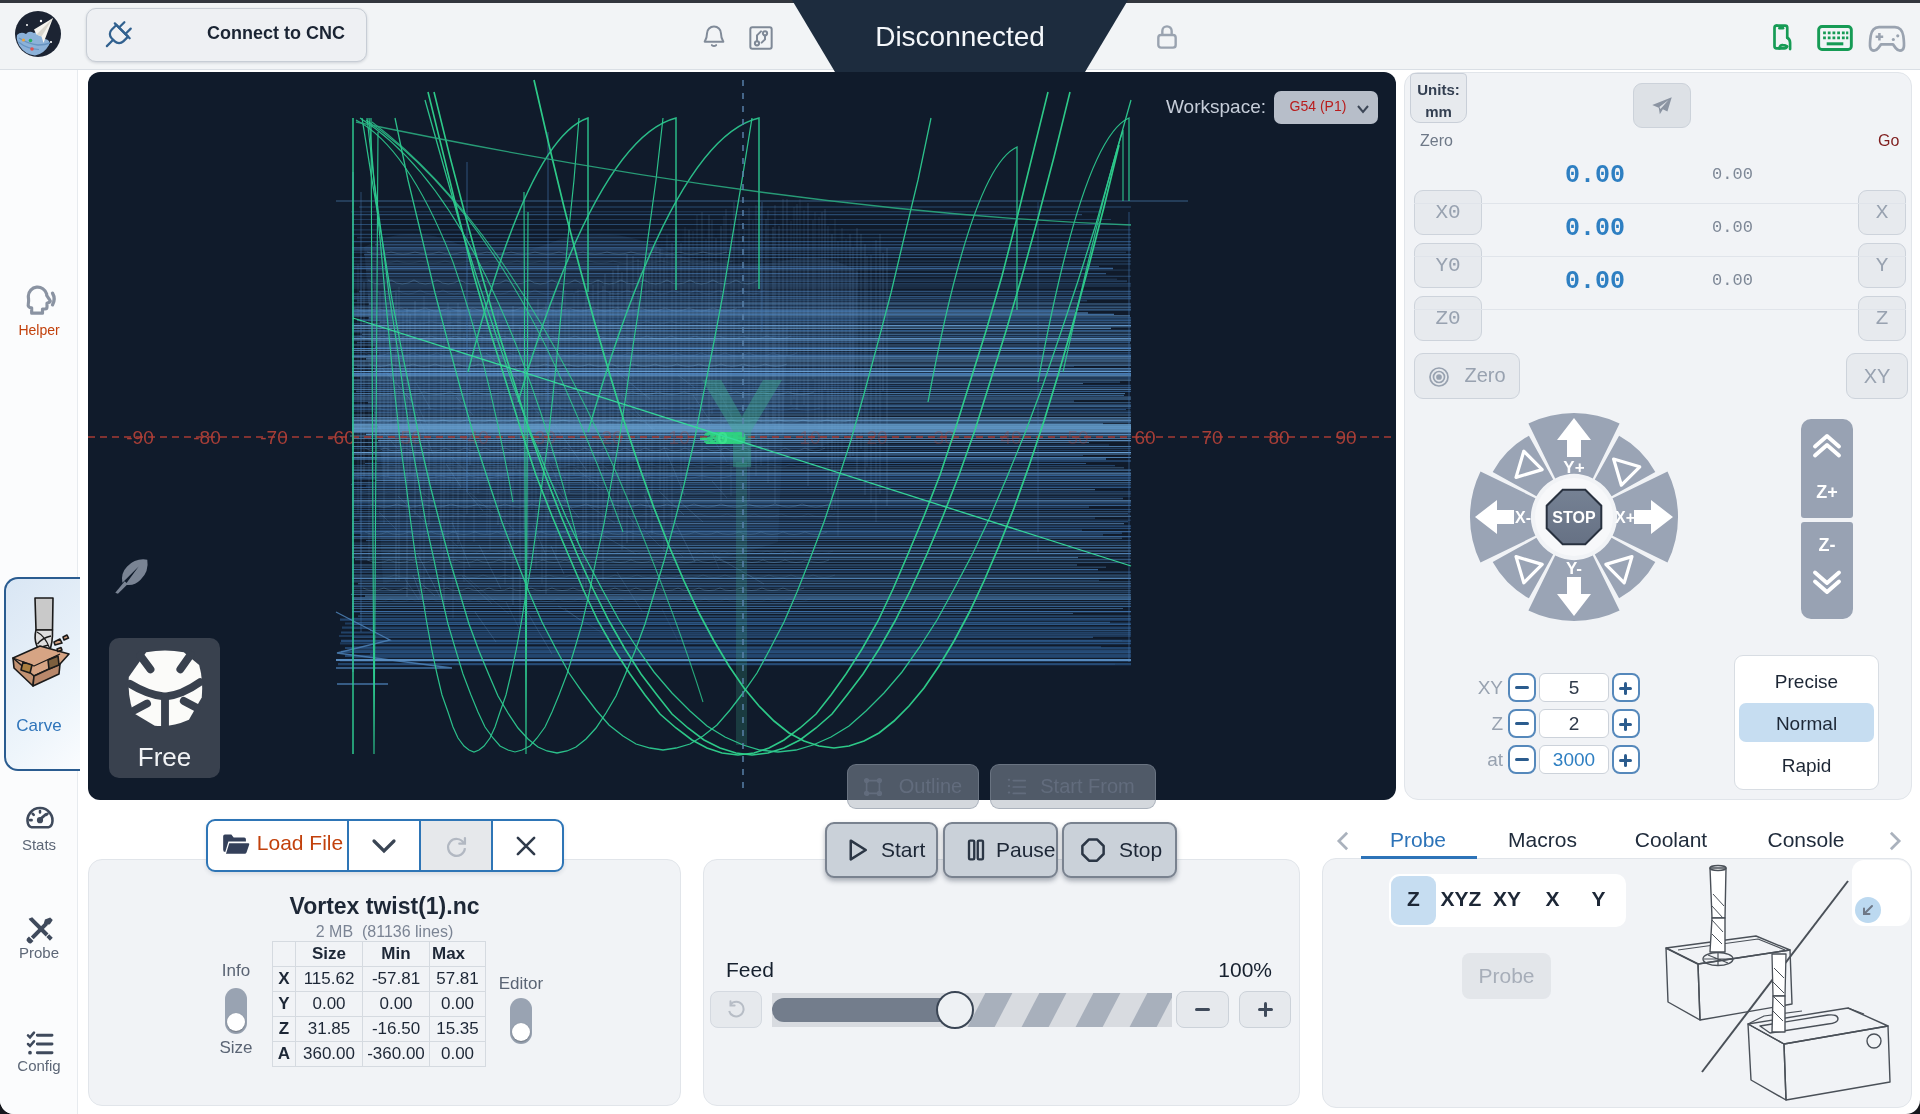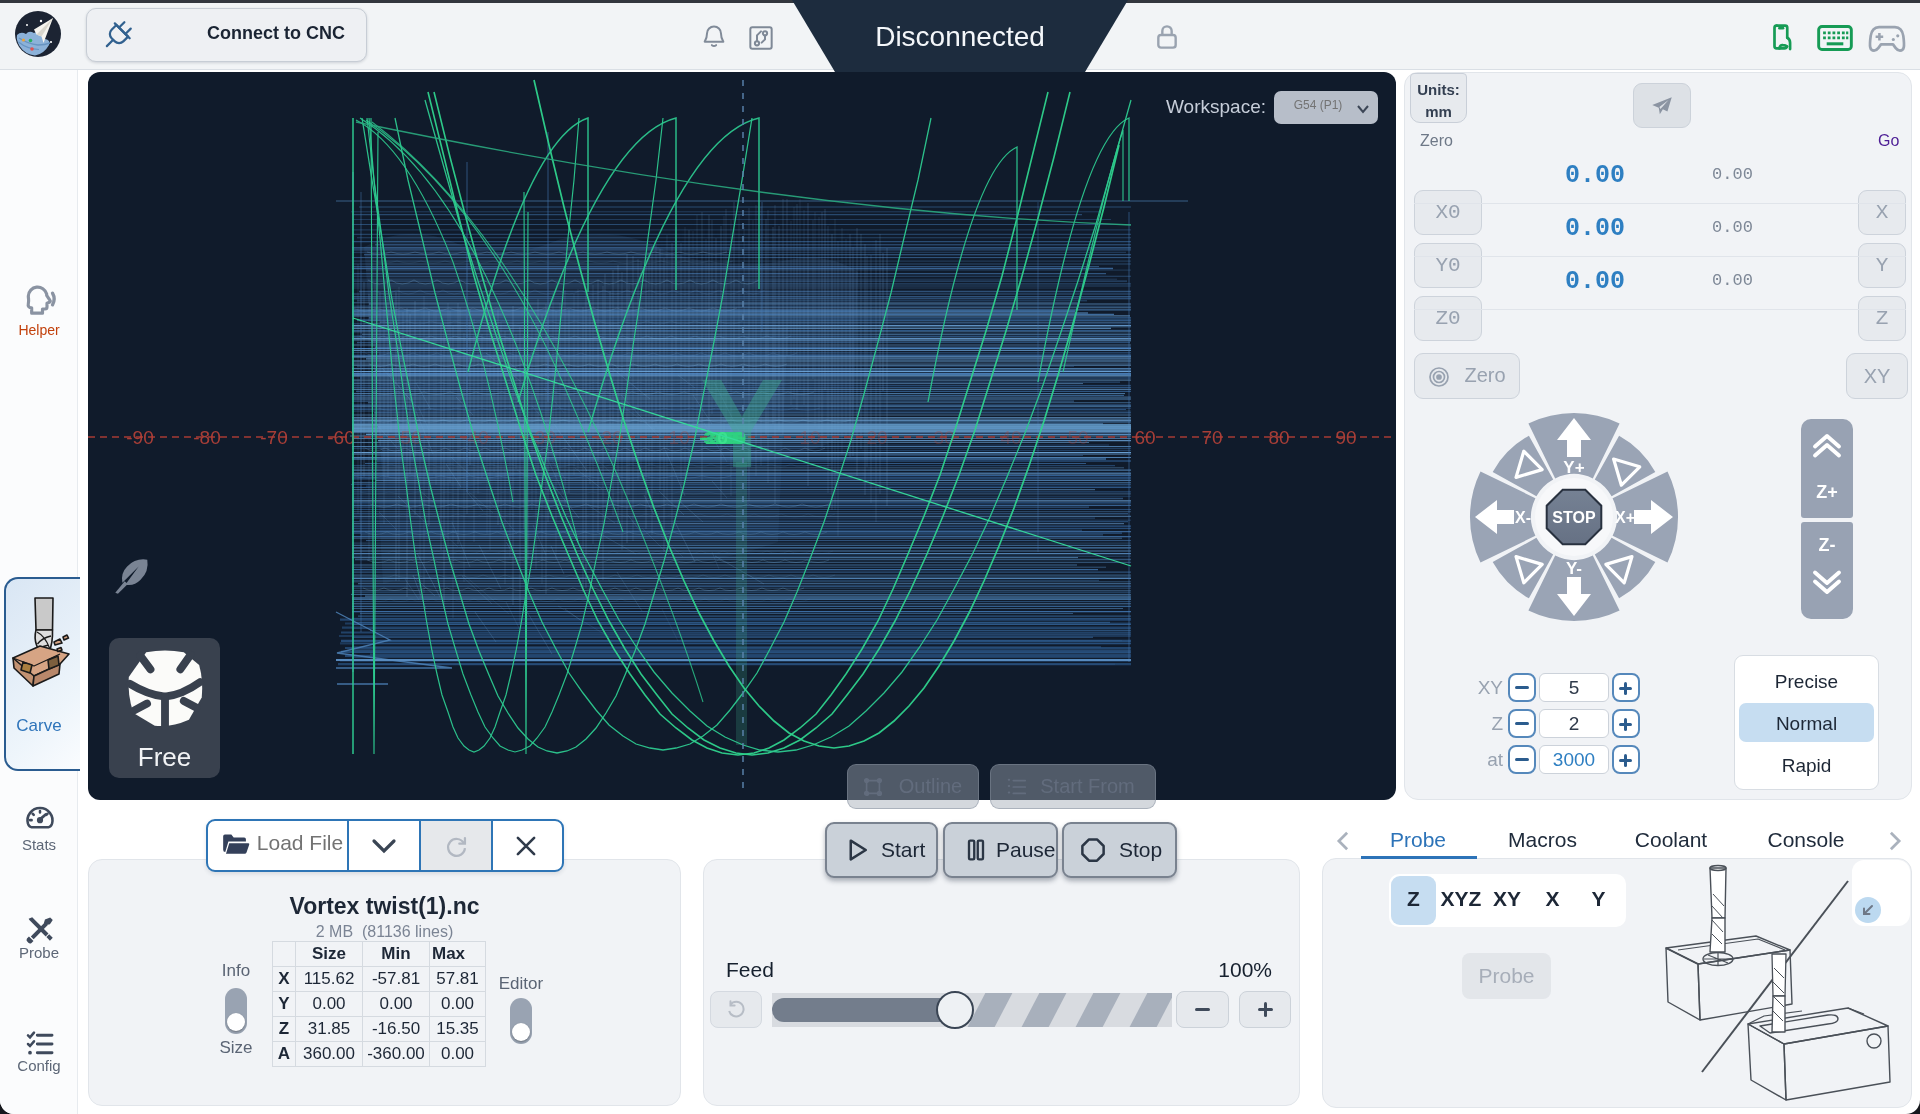--- a/index.html
+++ b/index.html
@@ -663,21 +663,21 @@
         <path d="M840,330 Q884,95 929,75 L929,238" fill="none" stroke="#2dc98f" stroke-width="1.3" opacity="0.92"></path>
         <path d="M950,310 Q995,66 1041,46 L1041,129" fill="none" stroke="#2dc98f" stroke-width="1.3" opacity="0.92"></path>
         <path d="M975,300 Q1015,120 1035,58 L1035,129" fill="none" stroke="#2dc98f" stroke-width="1.2" opacity="0.9"></path>
         <path d="M268,50 Q700,140 1043,153" fill="none" stroke="#2aa87e" stroke-width="1.3" opacity="0.9"></path>
         <line x1="265" y1="246" x2="1043" y2="494" stroke="#36dd9c" stroke-width="1.3" opacity="0.95"></line>
         <line x1="655" y1="8" x2="655" y2="720" stroke="#5b84ad" stroke-width="1.6" stroke-dasharray="6 7" opacity="0.9"></line>
       </svg>
     </div>
 <div class="abs" style="left:1100px;top:96px;width:166px;text-align:right;font-size:19px;color:#c6cdd9;">Workspace:</div>
 <div class="abs" style="left:1274px;top:91px;width:104px;height:33px;background:#b7bec9;border-radius:7px;"></div>
-<div class="abs" style="left:1278px;top:98px;width:80px;text-align:center;font-size:12px;color:#737373;white-space:nowrap;">G54 (P1)</div>
+<div class="abs" style="left:1278px;top:98px;width:80px;text-align:center;font-size:14px;color:#b91c1c;white-space:nowrap;">G54 (P1)</div>
 <svg class="abs" style="left:1356px;top:103px" width="14" height="12" viewBox="0 0 14 12" fill="none" stroke="#3c4656" stroke-width="2">
       <path d="M2 3 L7 9 L12 3"></path>
     </svg>
 <svg class="abs" style="left:108px;top:553px" width="46" height="46" viewBox="0 0 24 24" fill="#7a8494">
 <path d="M20.5 3.5 Q14.5 2.5 10 7 Q6.5 10.5 7.5 15.5 L16 7 L9 16.5 Q13.5 17.5 17 14 Q21.5 9.5 20.5 3.5 Z"></path>
 <path d="M8.7 14.7 L3.8 20.8 L5.2 21.2 L10.3 16.2 Z"></path>
     </svg>
 <div class="abs" style="left:109px;top:638px;width:111px;height:140px;background:#39414e;border-radius:10px;"></div>
 <svg class="abs" style="left:124px;top:648px" width="82" height="82" viewBox="0 0 48 48">
 <path d="M13 2.5 Q24 0.5 35 2.5 L44 10 Q46.5 19 45.5 29 L38 42 Q28 46.5 18 45.5 L5.5 38 Q2 28 2.8 17 Z" fill="#fbfbf9"></path>
@@ -706,21 +706,21 @@
       <path d="M3 4 h.5 M3 11 h.5 M3 18 h.5" stroke-width="2.2"></path>
     </svg>
 <div class="abs" style="left:1030px;top:775px;width:115px;text-align:center;font-size:20px;color:#626c7d;">Start From</div>
 <div class="panel" style="left:1404px;top:72px;width:508px;height:728px;"></div>
 <div class="abs" style="left:1410px;top:73px;width:57px;height:50px;background:#e7eaee;border:1px solid #c9cfd8;border-radius:4px 4px 10px 10px;text-align:center;font-size:15px;font-weight:bold;color:#333f51;line-height:1.45;padding-top:5px;">Units:<br>mm</div>
 <div class="abs" style="left:1633px;top:83px;width:58px;height:45px;background:#dde1e6;border:1px solid #ccd2da;border-radius:9px;"></div>
 <svg class="abs" style="left:1648px;top:93px" width="28" height="26" viewBox="0 0 24 24" fill="#8b94a2">
 <path d="M21 4 L3 11 L9 13.5 L10 19.5 L12.8 15 L17 17 Z M9.6 13 L18 6.5 L10.6 14.8 Z" fill-rule="evenodd"></path>
     </svg>
 <div class="abs" style="left:1420px;top:132px;font-size:16px;color:#6e7887;">Zero</div>
-<div class="abs" style="left:1878px;top:132px;font-size:16px;color:#4c1d95;">Go</div>
+<div class="abs" style="left:1878px;top:132px;font-size:16px;color:#7f1d1d;">Go</div>
 <div class="chip mono" style="left:1414px;top:153px;width:68px;height:45px;font-size:21px;line-height:43px;">X0</div>
 <div class="abs mono" style="left:1490px;top:161px;width:135px;text-align:right;font-size:25px;font-weight:bold;color:#2e7fc2;">0.00</div>
 <div class="abs mono" style="left:1690px;top:165px;width:85px;text-align:center;font-size:17px;color:#7e8897;">0.00</div>
 <div class="chip mono" style="left:1858px;top:153px;width:48px;height:45px;font-size:21px;line-height:43px;">X</div>
 <div class="abs" style="left:1414px;top:203px;width:492px;height:1px;background:#e0e4ea;"></div>
 <div class="chip mono" style="left:1414px;top:206px;width:68px;height:45px;font-size:21px;line-height:43px;">Y0</div>
 <div class="abs mono" style="left:1490px;top:214px;width:135px;text-align:right;font-size:25px;font-weight:bold;color:#2e7fc2;">0.00</div>
 <div class="abs mono" style="left:1690px;top:218px;width:85px;text-align:center;font-size:17px;color:#7e8897;">0.00</div>
 <div class="chip mono" style="left:1858px;top:206px;width:48px;height:45px;font-size:21px;line-height:43px;">Y</div>
 <div class="abs" style="left:1414px;top:256px;width:492px;height:1px;background:#e0e4ea;"></div>
@@ -838,21 +838,21 @@
 <div class="panel" style="left:88px;top:859px;width:593px;height:247px;"></div>
 <div class="abs" style="left:206px;top:819px;width:358px;height:53px;background:#fff;border:2px solid #2e75b6;border-radius:9px;box-shadow:0 2px 4px rgba(40,50,70,.12);"></div>
 <div class="abs" style="left:421px;top:821px;width:72px;height:49px;background:#e6e8eb;"></div>
 <div class="abs" style="left:347px;top:819px;width:2px;height:53px;background:#2e75b6;"></div>
 <div class="abs" style="left:419px;top:819px;width:2px;height:53px;background:#2e75b6;"></div>
 <div class="abs" style="left:491px;top:819px;width:2px;height:53px;background:#2e75b6;"></div>
 <svg class="abs" style="left:222px;top:832px" width="28" height="26" viewBox="0 0 24 20" fill="#34405a">
 <path d="M1 2.5 Q1 1 2.5 1 H8 L10 3.5 H19 Q20.5 3.5 20.5 5 V7 H5.5 L2.8 16 Q1 15.8 1 14 Z"></path>
 <path d="M6.2 8.5 H22.6 Q23.8 8.5 23.3 9.8 L21 16.5 Q20.6 17.6 19.4 17.6 H3.4 Z"></path>
     </svg>
-<div class="abs" style="left:254px;top:831px;width:92px;text-align:center;font-size:21px;color:#737373;">Load File</div>
+<div class="abs" style="left:254px;top:831px;width:92px;text-align:center;font-size:21px;color:#c2410c;">Load File</div>
 <svg class="abs" style="left:371px;top:838px" width="26" height="17" viewBox="0 0 26 17" fill="none" stroke="#3a4554" stroke-width="3.2" stroke-linecap="round">
       <path d="M3 3 L13 13 L23 3"></path>
     </svg>
 <svg class="abs" style="left:443px;top:833px" width="27" height="27" viewBox="0 0 24 24" fill="none" stroke="#b2b8c2" stroke-width="2">
       <path d="M18.5 9 A7.5 7.5 0 1 0 19.5 13.5"></path>
       <path d="M19.5 4.5 V9.5 H14.5" stroke-linecap="round"></path>
     </svg>
 <svg class="abs" style="left:513px;top:833px" width="26" height="26" viewBox="0 0 24 24" stroke="#2f3a4a" stroke-width="2.4" stroke-linecap="round">
       <path d="M4.5 4.5 L19.5 19.5 M19.5 4.5 L4.5 19.5"></path>
     </svg>

